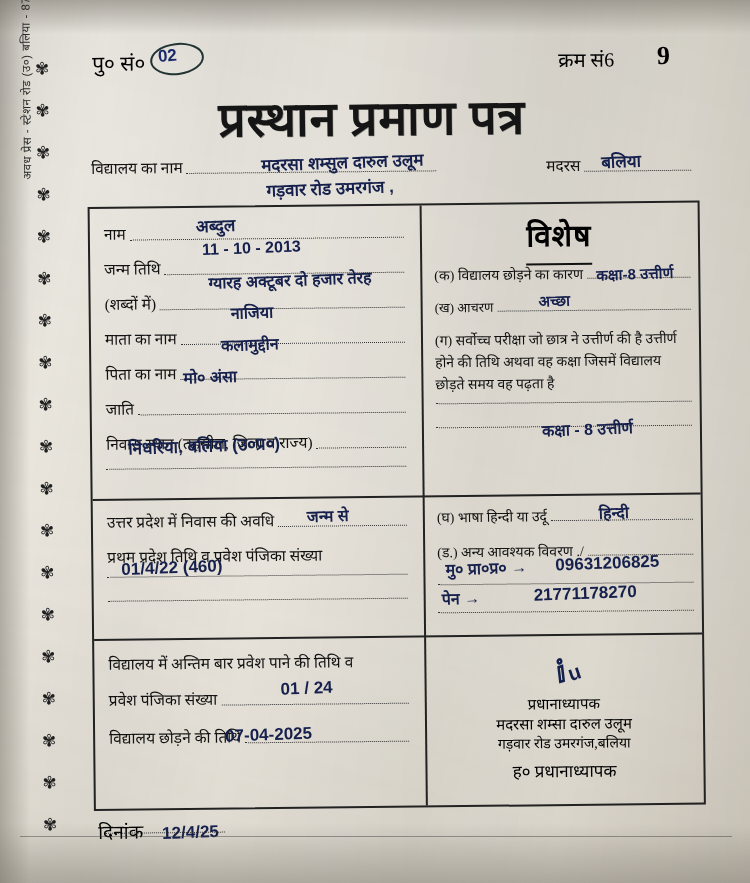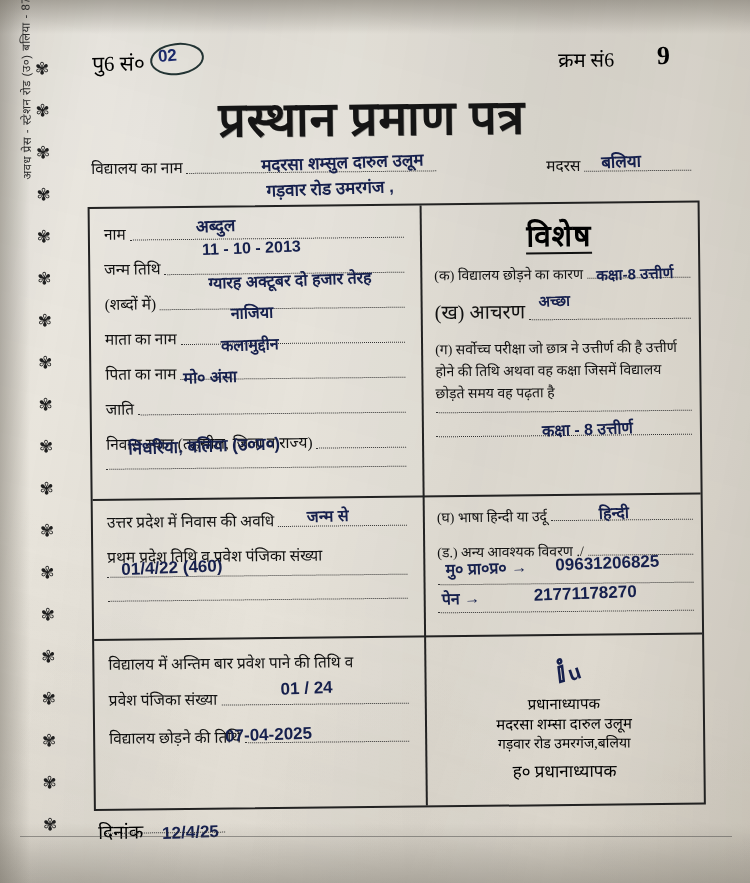--- a/index.html
+++ b/index.html
@@ -87,21 +87,21 @@
   .hline{position:absolute;left:0;right:0;height:2px;background:#222;}
 
   .cell{position:absolute;}
   .lbl{font-size:15.5px;color:#111;white-space:nowrap;}
   .leader{flex:1;border-bottom:1.6px dotted #333;margin-left:4px;position:relative;top:-4px;}
   .row{display:flex;align-items:flex-end;}
 
   .vishesh{
     text-align:center;font-size:30px;font-weight:bold;letter-spacing:1px;
   }
-  .vishesh u{text-decoration:none;border-bottom:2px solid #111;padding-bottom:0;}
+  .vishesh u{text-decoration:none;border-bottom:2px solid #111;padding-bottom:11px;}
 
   .sig{
     position:absolute;right:0;left:0;text-align:center;font-size:15px;line-height:20px;
   }
   .footer{position:absolute;left:66px;top:790px;font-size:19px;}
   .bottomrule{position:absolute;left:20px;right:18px;top:836px;height:1px;background:rgba(60,60,60,.45);}
 </style>
 </head>
 <body>
 
@@ -131,21 +131,21 @@
       <div class="flower" style="top:588px">✾</div>
       <div class="flower" style="top:630px">✾</div>
       <div class="flower" style="top:672px">✾</div>
       <div class="flower" style="top:714px">✾</div>
       <div class="flower" style="top:756px">✾</div>
     </div>
 
     <div class="press">अवध प्रेस - स्टेशन रोड (उ०) बलिया - 8707858535</div>
 
     <div class="hdr">
-      <span class="pu">पु6 सं०</span>
+      <span class="pu">पु० सं०</span>
       <span class="circle"></span>
       <span class="circnum hw">02</span>
       <span class="kram">क्रम सं6</span>
       <span class="kramval">9</span>
     </div>
 
     <div class="title">प्रस्थान प्रमाण पत्र</div>
 
     <div class="schoolline">
       <div style="display:flex;align-items:flex-end;">
@@ -239,21 +239,21 @@
       <div class="cell vishesh" style="left:332px;top:10px;width:274px;">
         <u>विशेष</u>
       </div>
 
       <div class="cell" style="left:344px;top:60px;width:256px;">
         <div class="row">
           <span class="lbl" style="font-size:14px;">(क) विद्यालय छोड़ने का कारण</span>
           <span class="leader"></span>
         </div>
         <div class="row" style="margin-top:14px;">
-          <span class="lbl" style="font-size:20px;">(ख) आचरण</span>
+          <span class="lbl" style="font-size:13px;">(ख) आचरण</span>
           <span class="leader"></span>
         </div>
         <div style="margin-top:14px;font-size:14px;line-height:22px;" class="lbl">
           <span style="white-space:normal;display:block;">(ग) सर्वोच्च परीक्षा जो छात्र ने उत्तीर्ण की है उत्तीर्ण होने की तिथि अथवा वह कक्षा जिसमें विद्यालय छोड़ते समय वह पढ़ता है</span>
         </div>
         <div style="margin-top:6px;border-bottom:1.6px dotted #333;width:100%;height:1px;"></div>
         <div style="margin-top:22px;border-bottom:1.6px dotted #333;width:100%;height:1px;"></div>
       </div>
       <div class="hw" style="position:absolute;left:506px;top:60px;font-size:15px;">कक्षा-8 उत्तीर्ण</div>
       <div class="hw" style="position:absolute;left:448px;top:86px;font-size:15px;">अच्छा</div>

